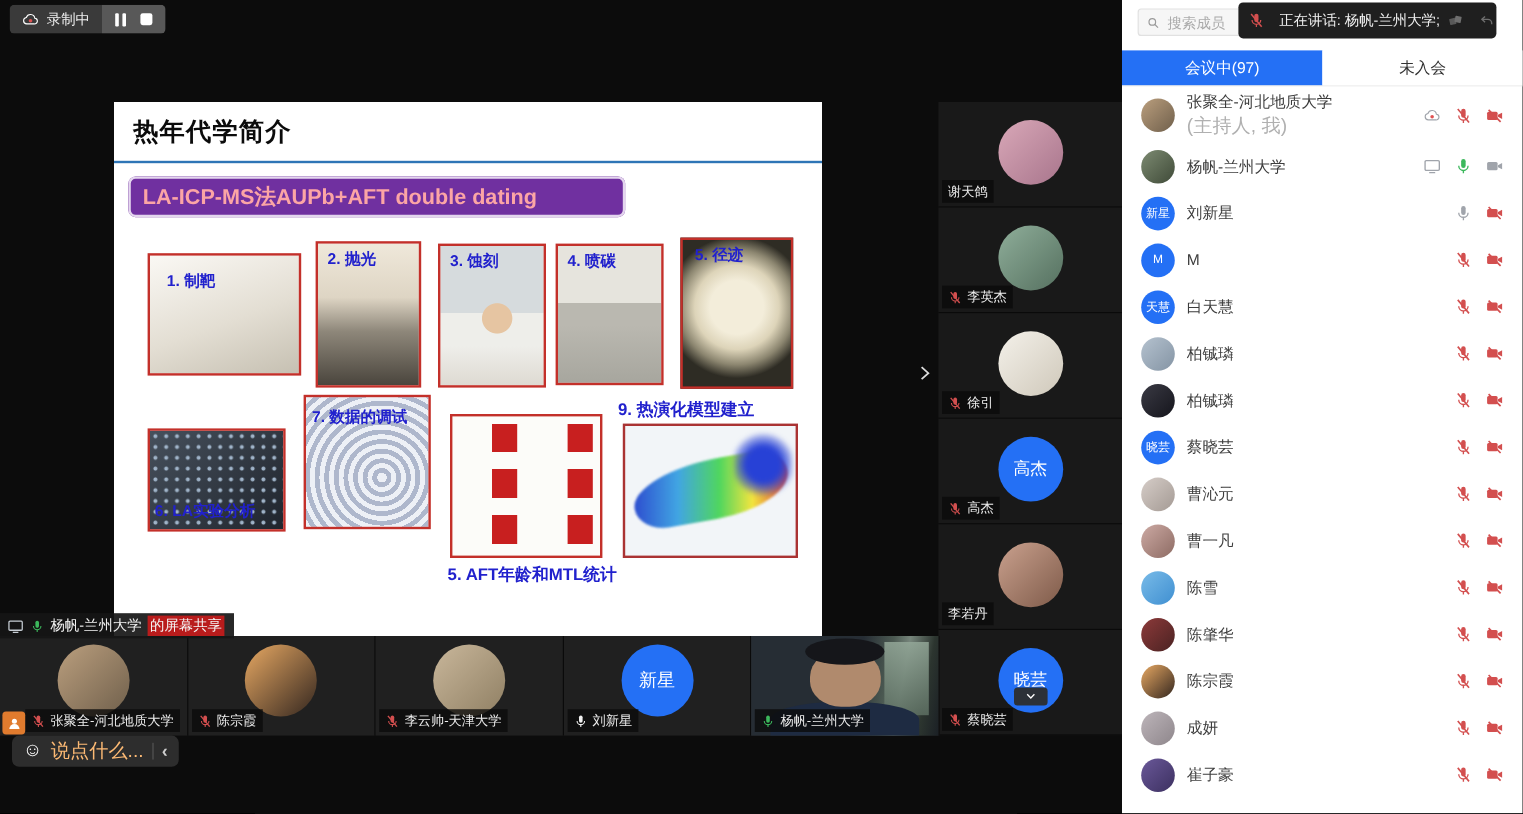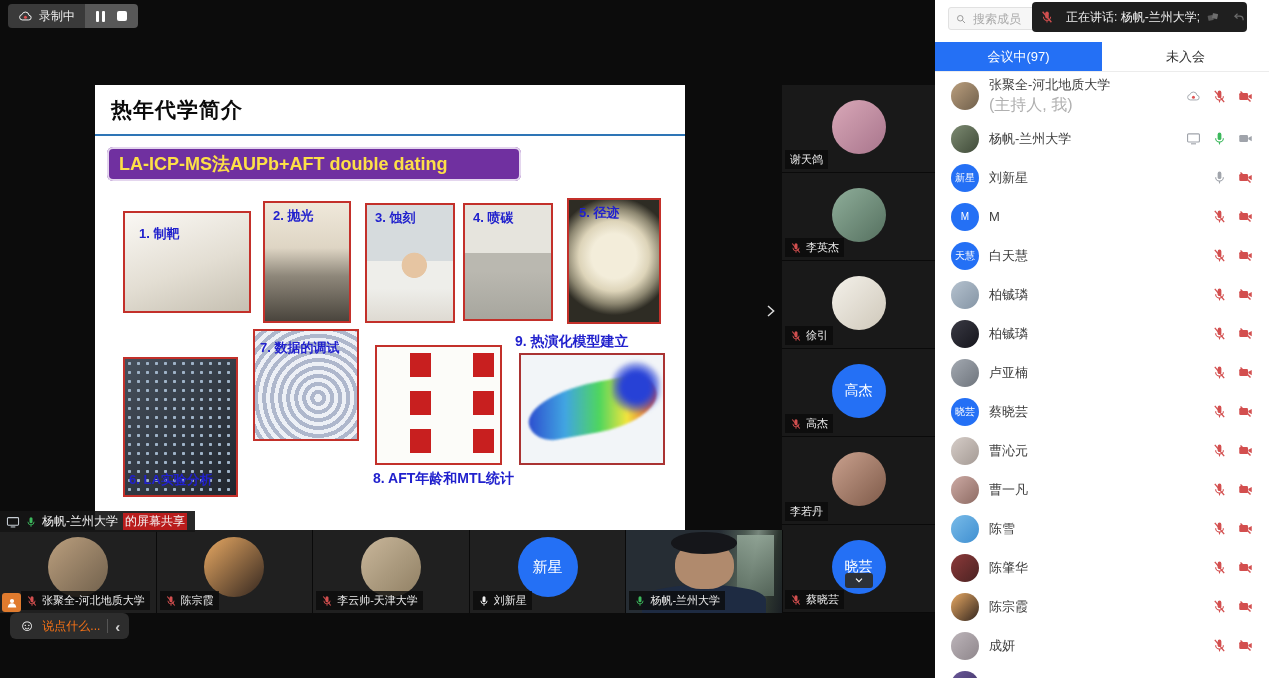--- a/index.html
+++ b/index.html
@@ -14,34 +14,34 @@
   .rec-label{color:#ededed;font-size:12px;}
   .recpill .seg2{background:#585858;display:flex;align-items:center;gap:12px;padding:0 11px;}
   .pauseicon{display:flex;gap:3px;}
   .pauseicon i{display:block;width:3px;height:11px;background:#fff;border-radius:1px;}
   .stopicon{display:block;width:10px;height:10px;background:#fff;border-radius:2px;}
   
   .slide{position:absolute;left:95px;top:85px;width:590px;height:445px;background:#fff;overflow:hidden;}
   .s-title{position:absolute;left:16px;top:11px;font-size:21px;font-weight:bold;color:#0b0b0b;letter-spacing:1px;}
   .s-line{position:absolute;left:0;top:49px;width:100%;height:2px;background:#2e75b6;}
   .s-banner{position:absolute;left:12px;top:62px;width:414px;height:34px;background:#7030a0;border-radius:6px;
-            color:#fde047;font-weight:bold;font-size:18px;line-height:34px;padding-left:12px;box-sizing:border-box;
+            color:#fca5a5;font-weight:bold;font-size:18px;line-height:34px;padding-left:12px;box-sizing:border-box;
             box-shadow:0 0 0 2px #e4d6ee inset;}
   .imgbox{position:absolute;border:2px solid #c3302a;box-sizing:border-box;overflow:hidden;}
   .imglabel{position:absolute;color:#2121cd;font-weight:bold;font-size:13px;white-space:nowrap;}
   .freelabel{position:absolute;color:#2121cd;font-weight:bold;font-size:14px;white-space:nowrap;}
   .img1{left:28px;top:126px;width:128px;height:102px;background:linear-gradient(160deg,#faf8f4,#e3deD3 55%,#c6c0b2);}
   .img2{left:168px;top:116px;width:88px;height:122px;background:linear-gradient(180deg,#efe8da 0%,#ded5c4 38%,#8e877a 62%,#4a453d 100%);}
   .img3{left:270px;top:118px;width:90px;height:120px;
         background:radial-gradient(circle at 55% 52%,#e6c5a2 0 16%,rgba(0,0,0,0) 17%),
                    linear-gradient(180deg,#d6dbdd 0 48%,#eeeeea 48% 72%,#dedad2 100%);}
   .img4{left:368px;top:118px;width:90px;height:118px;background:linear-gradient(180deg,#e6e4dd 0 42%,#bab8b0 42% 58%,#a7a69e 100%);}
   .img5{left:472px;top:113px;width:94px;height:126px;
         background:radial-gradient(circle at 50% 46%,#f3edda 0 28%,#ddd4b9 44%,#8c8670 60%,#2e2c24 74%),#1c1b16;}
-  .img6{left:28px;top:272px;width:115px;height:140px;
+  .img6{left:28px;top:272px;width:115px;height:86px;
         background:radial-gradient(#9fb3c8 1.3px,rgba(0,0,0,0) 2px) 0 0/9px 9px,linear-gradient(135deg,#46505c,#20252d);}
   .img7{left:158px;top:244px;width:106px;height:112px;
         background:repeating-radial-gradient(circle at 62% 62%,#edf0f6 0 4px,#aeb7cc 4px 8px);}
   .img8{left:280px;top:260px;width:127px;height:120px;background:#fcfcf9;}
   .img8::before,.img8::after{content:"";position:absolute;top:5%;height:90%;width:17%;
         background:repeating-linear-gradient(180deg,#c81f1f 0 24px,rgba(0,0,0,0) 24px 38px);}
   .img8::before{left:27%;}
   .img8::after{right:5%;}
   .img9{left:424px;top:268px;width:146px;height:112px;background:#f2f5f8;border-color:#a33;}
   .img9::before{content:"";position:absolute;left:4%;top:26%;width:92%;height:46%;
@@ -51,21 +51,21 @@
         background:radial-gradient(circle,#2741d6 0 40%,rgba(39,65,214,.35) 65%,rgba(0,0,0,0) 72%);filter:blur(2px);}
   
   .sharebar{position:absolute;left:0;top:511px;height:21px;display:inline-flex;align-items:center;gap:5px;
             padding:0 8px 0 6px;background:rgba(22,22,22,.92);color:#f2f2f2;font-size:12px;z-index:5;}
   .sharebar svg{display:block;}
   .share-suffix{background:#b91c1c;color:#f4f4f4;padding:0 2px;}
   
   .chatpill{position:absolute;left:10px;top:613px;height:26px;background:#2d2d2d;border-radius:6px;
             display:flex;align-items:center;gap:7px;padding:0 9px;z-index:6;}
   .chat-smiley{color:#fff;font-size:16px;line-height:1;}
-  .chat-ph{color:#f97316;font-size:12px;}
+  .chat-ph{color:#fdba74;font-size:16px;}
   .chat-div{width:1px;height:14px;background:#555;}
   .chat-col{color:#cfcfcf;font-size:15px;font-weight:bold;line-height:1;}
   
   .strip-right{position:absolute;left:782px;top:85px;width:153px;height:528px;display:flex;flex-direction:column;}
   .strip-right .tile{position:relative;height:88px;background:#191919;border-bottom:1px solid #0a0a0a;box-sizing:border-box;}
   .strip-bottom{position:absolute;left:0;top:530px;width:783px;height:83px;display:flex;}
   .strip-bottom .tile{position:relative;width:156.6px;background:#202020;border-right:1px solid #0a0a0a;box-sizing:border-box;}
   .tavatar{position:absolute;left:50%;transform:translateX(-50%);border-radius:50%;
            color:#fff;display:flex;align-items:center;justify-content:center;font-size:14px;}
   .strip-right .tavatar{top:15px;width:54px;height:54px;}
@@ -168,21 +168,21 @@
       </div>
 
       <div class="imgbox img6">
         <span class="imglabel" style="left:4px;bottom:6px;">6. LA实验分析</span>
       </div>
       <div class="imgbox img7">
         <span class="imglabel" style="left:5px;top:8px;">7. 数据的调试</span>
       </div>
       <div class="imgbox img8"></div>
       <div class="imgbox img9"></div>
-      <span class="freelabel" style="left:278px;top:385px;">8. AFT年龄和MTL统计</span>
+      <span class="freelabel" style="left:278px;top:385px;">5. AFT年龄和MTL统计</span>
       <span class="freelabel" style="left:420px;top:248px;">9. 热演化模型建立</span>
     </div>
 
     <div class="sharebar">
       <span>
         <svg viewBox="0 0 24 24" width="14" height="14">
             <rect x="2.5" y="4.5" width="19" height="13" rx="1.5" fill="none" stroke="#c6cdd4" stroke-width="1.8"></rect>
             <line x1="8" y1="20.5" x2="16" y2="20.5" stroke="#c6cdd4" stroke-width="1.8"></line>
           </svg>
       </span>
@@ -578,43 +578,20 @@
             <span class="icn">
               <svg viewBox="0 0 24 24">
                 <rect x="2" y="6.5" width="14" height="11" rx="2" fill="#d34f4f"></rect>
                 <path d="M16.5 10.7 22 7.8v8.4l-5.5-2.9z" fill="#d34f4f"></path>
                 <line x1="4" y1="4" x2="20" y2="20" stroke="#d34f4f" stroke-width="2.2"></line>
               </svg>
             </span>
           </div>
         </div>
         <div class="prow">
-          <div class="avatar" style="background: linear-gradient(135deg, rgb(163, 169, 177), rgb(110, 116, 124));"></div>
-          <div class="pinfo">
-            <div class="pname">卢亚楠</div>
-          </div>
-          <div class="picons">
-            <span class="icn">
-              <svg viewBox="0 0 24 24">
-                <rect x="9" y="2.5" width="6" height="12" rx="3" fill="#d34f4f"></rect>
-                <path d="M5.8 11.5a6.2 6.2 0 0 0 12.4 0" fill="none" stroke="#d34f4f" stroke-width="1.8"></path>
-                <line x1="12" y1="17.7" x2="12" y2="21.5" stroke="#d34f4f" stroke-width="1.8"></line>
-                <line x1="4.5" y1="3" x2="19.5" y2="21" stroke="#d34f4f" stroke-width="2.2"></line>
-              </svg>
-            </span>
-            <span class="icn">
-              <svg viewBox="0 0 24 24">
-                <rect x="2" y="6.5" width="14" height="11" rx="2" fill="#d34f4f"></rect>
-                <path d="M16.5 10.7 22 7.8v8.4l-5.5-2.9z" fill="#d34f4f"></path>
-                <line x1="4" y1="4" x2="20" y2="20" stroke="#d34f4f" stroke-width="2.2"></line>
-              </svg>
-            </span>
-          </div>
-        </div>
-        <div class="prow">
           <div class="avatar" style="background: rgb(36, 112, 245);">晓芸</div>
           <div class="pinfo">
             <div class="pname">蔡晓芸</div>
           </div>
           <div class="picons">
             <span class="icn">
               <svg viewBox="0 0 24 24">
                 <rect x="9" y="2.5" width="6" height="12" rx="3" fill="#d34f4f"></rect>
                 <path d="M5.8 11.5a6.2 6.2 0 0 0 12.4 0" fill="none" stroke="#d34f4f" stroke-width="1.8"></path>
                 <line x1="12" y1="17.7" x2="12" y2="21.5" stroke="#d34f4f" stroke-width="1.8"></line>

